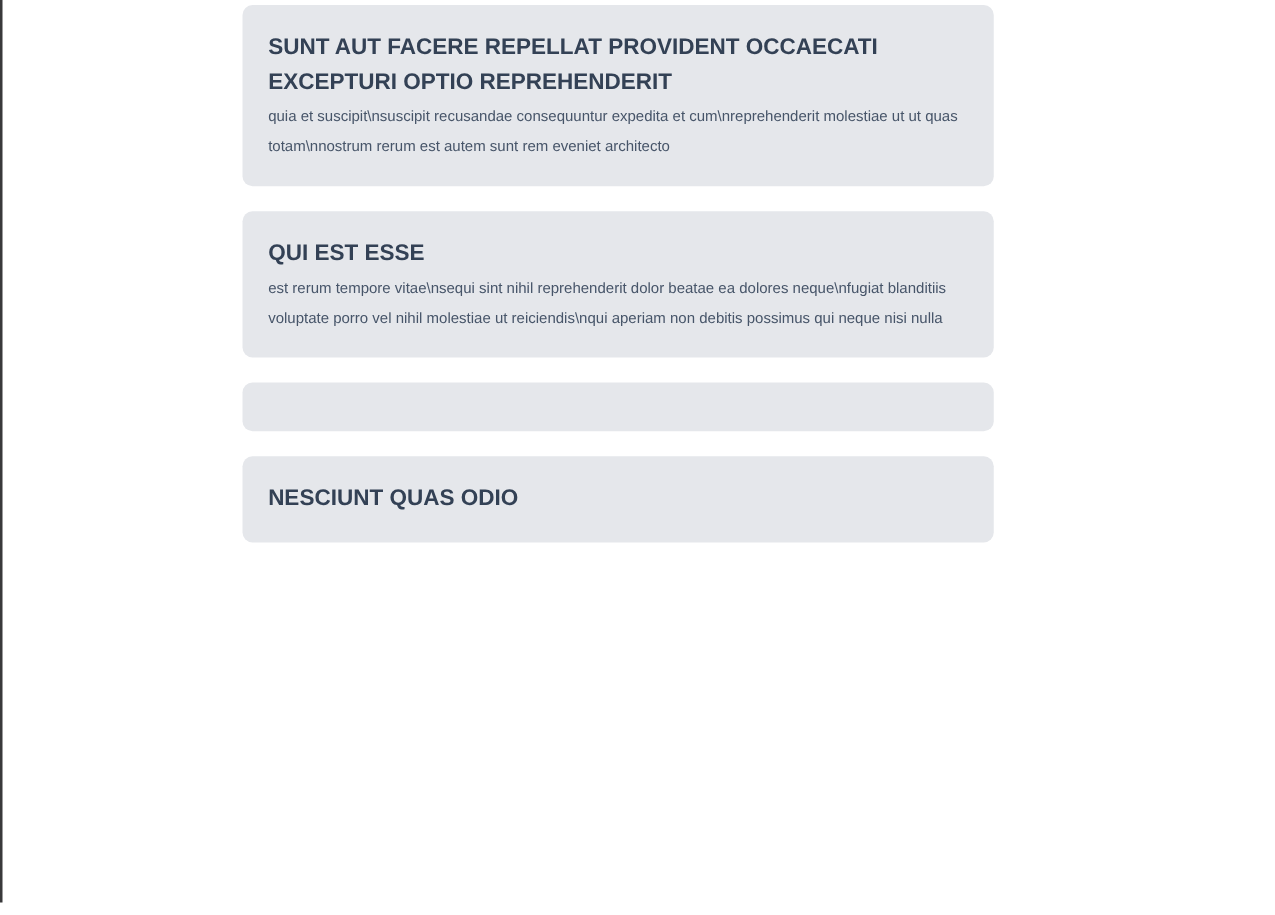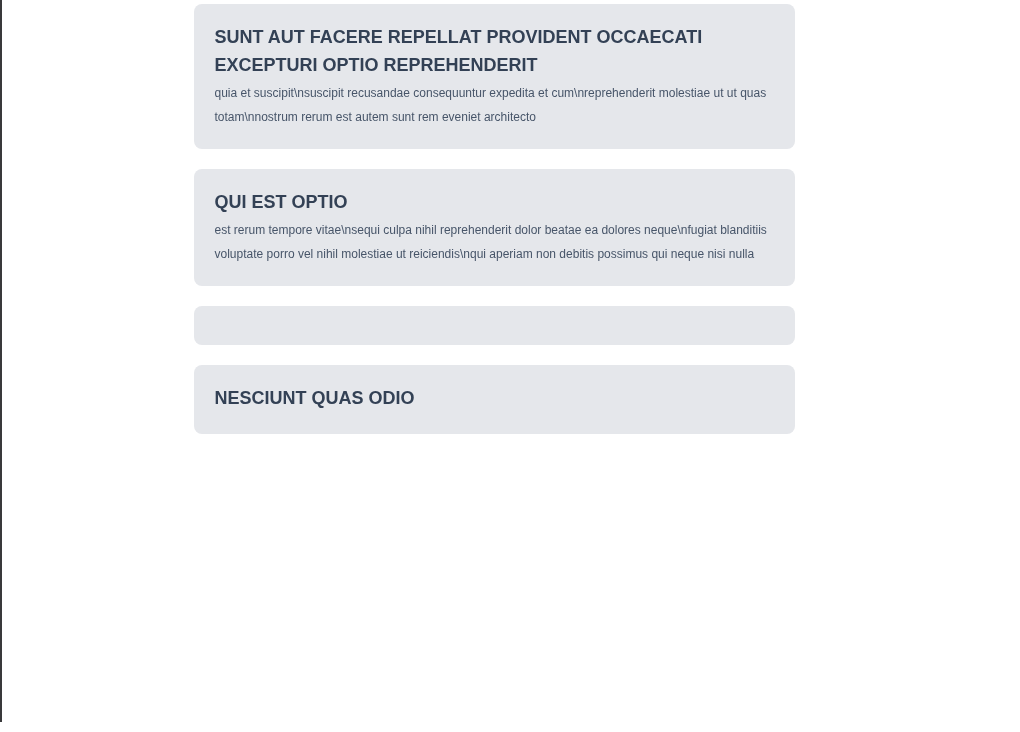--- a/index.html
+++ b/index.html
@@ -64,22 +64,22 @@
 <div class="viewport">
   <div class="left-border"></div>
 
   <main class="post-list">
   <article class="post-card">
     <h2 class="post-title">SUNT AUT FACERE REPELLAT PROVIDENT OCCAECATI EXCEPTURI OPTIO REPREHENDERIT</h2>
     <p class="post-body">quia et suscipit\nsuscipit recusandae consequuntur expedita et cum\nreprehenderit molestiae ut ut quas totam\nnostrum rerum est autem sunt rem eveniet architecto</p>
   </article>
 
   <article class="post-card">
-    <h2 class="post-title">QUI EST OPTIO</h2>
-    <p class="post-body">est rerum tempore vitae\nsequi culpa nihil reprehenderit dolor beatae ea dolores neque\nfugiat blanditiis voluptate porro vel nihil molestiae ut reiciendis\nqui aperiam non debitis possimus qui neque nisi nulla</p>
+    <h2 class="post-title">QUI EST ESSE</h2>
+    <p class="post-body">est rerum tempore vitae\nsequi sint nihil reprehenderit dolor beatae ea dolores neque\nfugiat blanditiis voluptate porro vel nihil molestiae ut reiciendis\nqui aperiam non debitis possimus qui neque nisi nulla</p>
   </article>
 
   <article class="post-card">
   </article>
 
 
   <article class="post-card">
     <h2 class="post-title">NESCIUNT QUAS ODIO</h2>
     <p class="post-body"></p>
   </article>

